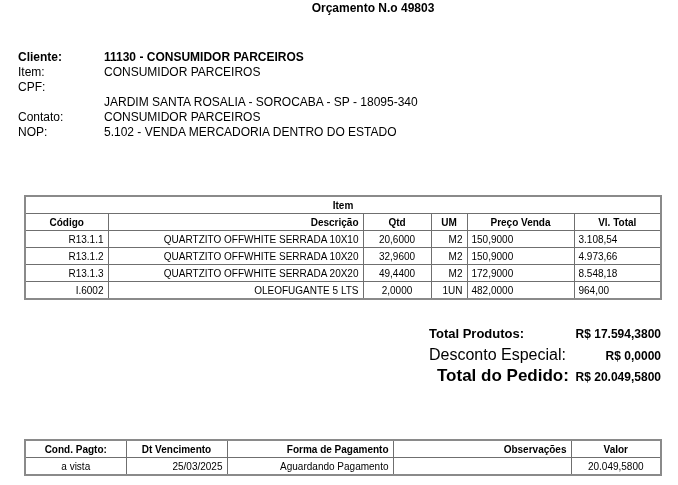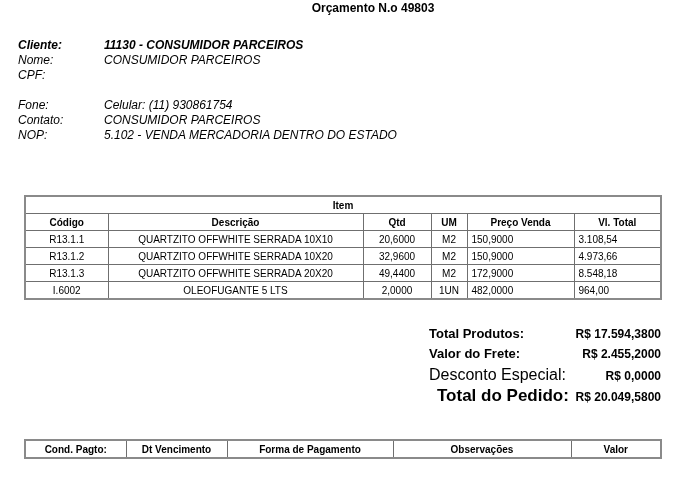--- a/index.html
+++ b/index.html
@@ -1,32 +1,32 @@
 <!DOCTYPE html>
 <html><head>
 <meta charset="utf-8">
 <style>
   html, body { margin:0; padding:0; background:#ffffff; }
   body { width:678px; height:485px; position:relative; overflow:hidden;
          font-family:"Liberation Sans", sans-serif; font-size:12px; color:#000; }
   .title { position:absolute; left:0; top:1px; width:678px; text-align:center;
            font-weight:bold; font-size:12px;padding-left:34px; }
-  .info { position:absolute; left:18px; top:38px;font-style:italic; }
+  .info { position:absolute; left:18px; top:50px; }
   .info-row { height:15px; line-height:15px; display:flex; }
   .info-label { width:86px; }
   .info-value { }
   .bold { font-weight:bold; }
 
   table.grid { position:absolute; border-collapse:collapse; border:2px solid #8a8a8a; table-layout:fixed; }
   table.grid td, table.grid th { border:1px solid #6f6f6f; padding:0 4px; height:16px; line-height:15px;
     font-size:10px; white-space:nowrap; overflow:hidden; }
   table.grid th { font-weight:bold; }
   .c { text-align:center; }
   .r { text-align:left; }
-  .l { text-align:center; }
+  .l { text-align:right; }
 
   #items { left:24px; top:195px; width:636px; }
   #payment { left:24px; top:439px; width:636px; }
 
   .totals { position:absolute; left:429px; top:326px; width:232px; }
   .tot-row { display:flex; justify-content:space-between; align-items:baseline; }
   .tot-label { font-weight:bold; }
   .tot-value { font-weight:bold; }
   .tot-big .tot-label { font-size:17px; }
 </style>
@@ -34,33 +34,30 @@
 <body>
 
 <div class="title">Orçamento N.o 49803</div>
 
 <div class="info">
   <div class="info-row">
     <span class="info-label bold">Cliente:</span>
     <span class="info-value bold">11130 - CONSUMIDOR PARCEIROS</span>
   </div>
   <div class="info-row">
-    <span class="info-label">Nome:</span>
+    <span class="info-label">Item:</span>
     <span class="info-value">CONSUMIDOR PARCEIROS</span>
   </div>
   <div class="info-row">
     <span class="info-label">CPF:</span>
     <span class="info-value"></span>
   </div>
   <div class="info-row">
     <span class="info-label"></span>
-  </div>
-  <div class="info-row">
-    <span class="info-label">Fone:</span>
-    <span class="info-value">Celular: (11) 930861754</span>
+    <span class="info-value">JARDIM SANTA ROSALIA - SOROCABA - SP - 18095-340</span>
   </div>
   <div class="info-row">
     <span class="info-label">Contato:</span>
     <span class="info-value">CONSUMIDOR PARCEIROS</span>
   </div>
   <div class="info-row">
     <span class="info-label">NOP:</span>
     <span class="info-value">5.102 - VENDA MERCADORIA DENTRO DO ESTADO</span>
   </div>
 </div>
@@ -120,24 +117,20 @@
   </tr>
 </tbody>
   </table>
 
 <div class="totals">
   <div class="tot-row" style="height:20px;">
     <span class="tot-label" style="font-size:13px;">Total Produtos:</span>
     <span class="tot-value">R$ 17.594,3800</span>
   </div>
   <div class="tot-row" style="height:20px;">
-    <span class="tot-label" style="font-size:13px;">Valor do Frete:</span>
-    <span class="tot-value">R$ 2.455,2000</span>
-  </div>
-  <div class="tot-row" style="height:20px;">
     <span style="font-size:16px;">Desconto Especial:</span>
     <span class="tot-value">R$ 0,0000</span>
   </div>
   <div class="tot-row tot-big" style="height:22px;margin-left:8px;">
     <span class="tot-label">Total do Pedido:</span>
     <span class="tot-value">R$ 20.049,5800</span>
   </div>
 </div>
 
 <table class="grid" id="payment">
@@ -149,14 +142,21 @@
       <col style="width:90px">
   </colgroup>
   <tbody>
       <tr>
     <th class="c">Cond. Pagto:</th>
     <th class="c">Dt Vencimento</th>
     <th class="l">Forma de Pagamento</th>
     <th class="l">Observações</th>
     <th class="c">Valor</th>
   </tr>
+  <tr>
+    <td class="c">a vista</td>
+    <td class="l">25/03/2025</td>
+    <td class="l">Aguardando Pagamento</td>
+    <td class="l"></td>
+    <td class="c">20.049,5800</td>
+  </tr>
 </tbody>
   </table>
 
 </body></html>

